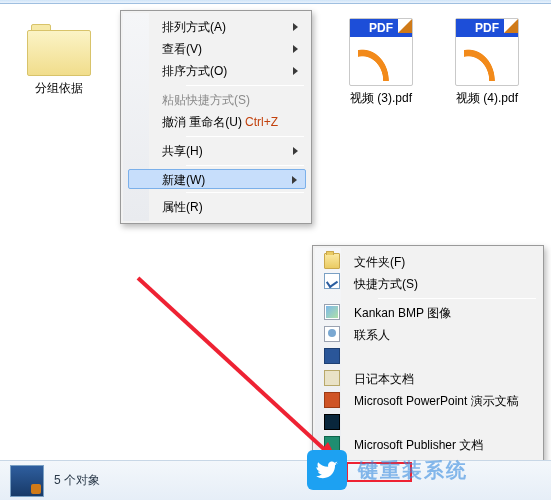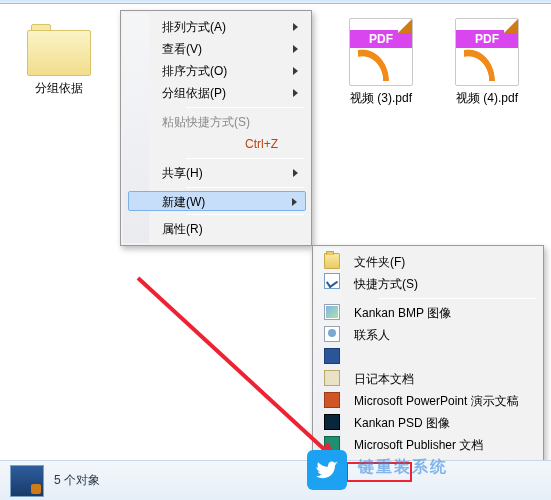--- a/index.html
+++ b/index.html
@@ -12,22 +12,22 @@
   .desktop-item { position: absolute; width: 90px; text-align: center; }
   .desktop-item .label { margin-top: 4px; color: #000; }
   .folder-big { width: 64px; height: 52px; margin: 0 auto; position: relative; }
   .folder-big .tab { position:absolute; top:0; left:4px; width:20px; height:8px;
     background:#f6e9a8; border:1px solid #d8c36a; border-radius:2px 2px 0 0;}
   .folder-big .body { position:absolute; top:6px; left:0; right:0; bottom:0;
     background:linear-gradient(#fbf3c6,#f1dd8c); border:1px solid #d8c36a; border-radius:2px;}
 
   .pdf-icon { width: 64px; height: 68px; margin: 0 auto; position: relative;
     background:#fff; border:1px solid #c9c9c9; border-radius:2px; }
-  .pdf-icon .bar { position:absolute; top:11px; left:0; right:0; height:18px;
-    background:#d946ef; color:#fff; font-weight:bold; text-align:center; line-height:18px;}
+  .pdf-icon .bar { position:absolute; top:0; left:0; right:0; height:18px;
+    background:#1d4ed8; color:#fff; font-weight:bold; text-align:center; line-height:18px;}
   .pdf-icon .dog { position:absolute; top:0; right:0; width:14px; height:14px;
     background:linear-gradient(135deg,#fff 48%, #d07a18 52%);}
   .pdf-icon .swoosh { position:absolute; bottom:4px; left:8px; width:44px; height:38px;
     background: radial-gradient(80% 110% at 10% 100%, transparent 58%, #f28a1a 60%, #f28a1a 74%, transparent 76%);}
 
   
   .ctx { position:absolute; background:#f2f2f2; border:1px solid #9a9a9a;
     box-shadow:2px 3px 6px rgba(0,0,0,.28); padding:5px; }
   .ctx .iconcol { position:absolute; top:2px; bottom:2px; left:2px; width:26px;
     background:linear-gradient(#f5f6f8,#e9ebef); }
@@ -75,21 +75,21 @@
   .statusbar { position:absolute; left:0; right:0; bottom:0; height:40px;
     background:linear-gradient(#f3f7fb,#e6eef7); border-top:1px solid #c8d7e6; display:flex; align-items:center;}
   .statusbar .thumb { width:34px; height:32px; margin:0 10px; border:1px solid #7aa0c4;
     background:linear-gradient(#2e5e9e,#183a68); position:relative;}
   .statusbar .thumb::after{content:"";position:absolute;right:2px;bottom:2px;width:10px;height:10px;background:#d07a18;border-radius:2px;}
   .statusbar .text { color:#2b3a4a; }
 
   
   .arrow-anno { position:absolute; pointer-events:none; }
   .red-box { position:absolute; border:2px solid #e23; pointer-events:none; }
-  .watermark { position:absolute; font-size:16px; font-weight:600;
+  .watermark { position:absolute; font-size:20px; font-weight:600;
     color:rgba(57,140,223,.6); letter-spacing:2px; pointer-events:none; z-index:1;}
   .twitbox { position:absolute; width:40px; height:40px; background:#1da1f2; border-radius:6px;
     display:flex; align-items:center; justify-content:center; z-index:2;}
 </style>
 </head>
 <body>
 
 <div class="window-top-chrome"></div>
 
 <div class="main-area">
@@ -125,27 +125,24 @@
     <div class="items">
       <div class="item">
         <span>排列方式(A)</span><span class="sub-arrow"></span>
       </div>
       <div class="item">
         <span>查看(V)</span><span class="sub-arrow"></span>
       </div>
       <div class="item">
         <span>排序方式(O)</span><span class="sub-arrow"></span>
       </div>
-      <div class="item">
-        <span>分组依据(P)</span><span class="sub-arrow"></span>
-      </div>
       <div class="sep"></div>
       <div class="item disabled"><span>粘贴快捷方式(S)</span></div>
       <div class="item">
-        <span class="shortcut">Ctrl+Z</span>
+        <span>撤消 重命名(U)</span><span class="shortcut">Ctrl+Z</span>
       </div>
       <div class="sep"></div>
       <div class="item">
         <span>共享(H)</span><span class="sub-arrow"></span>
       </div>
       <div class="sep"></div>
       <div class="item hover-open">
         <span>新建(W)</span><span class="sub-arrow"></span>
       </div>
       <div class="sep"></div>
@@ -172,21 +169,21 @@
       <div class="item">
         <span class="mini word"></span>
       </div>
       <div class="item">
         <span class="mini diary"></span><span>日记本文档</span>
       </div>
       <div class="item">
         <span class="mini ppt"></span><span>Microsoft PowerPoint 演示文稿</span>
       </div>
       <div class="item">
-        <span class="mini psd"></span><span>Kankan PSD 图像</span>
+        <span class="mini psd"></span>
       </div>
       <div class="item">
         <span class="mini pub"></span><span>Microsoft Publisher 文档</span>
       </div>
       <div class="item">
         <span class="mini rar"></span><span>WinRAR 压缩文件管理器</span>
       </div>
       <div class="item highlight">
         <span class="mini txt"></span><span>文本文档</span>
       </div>

